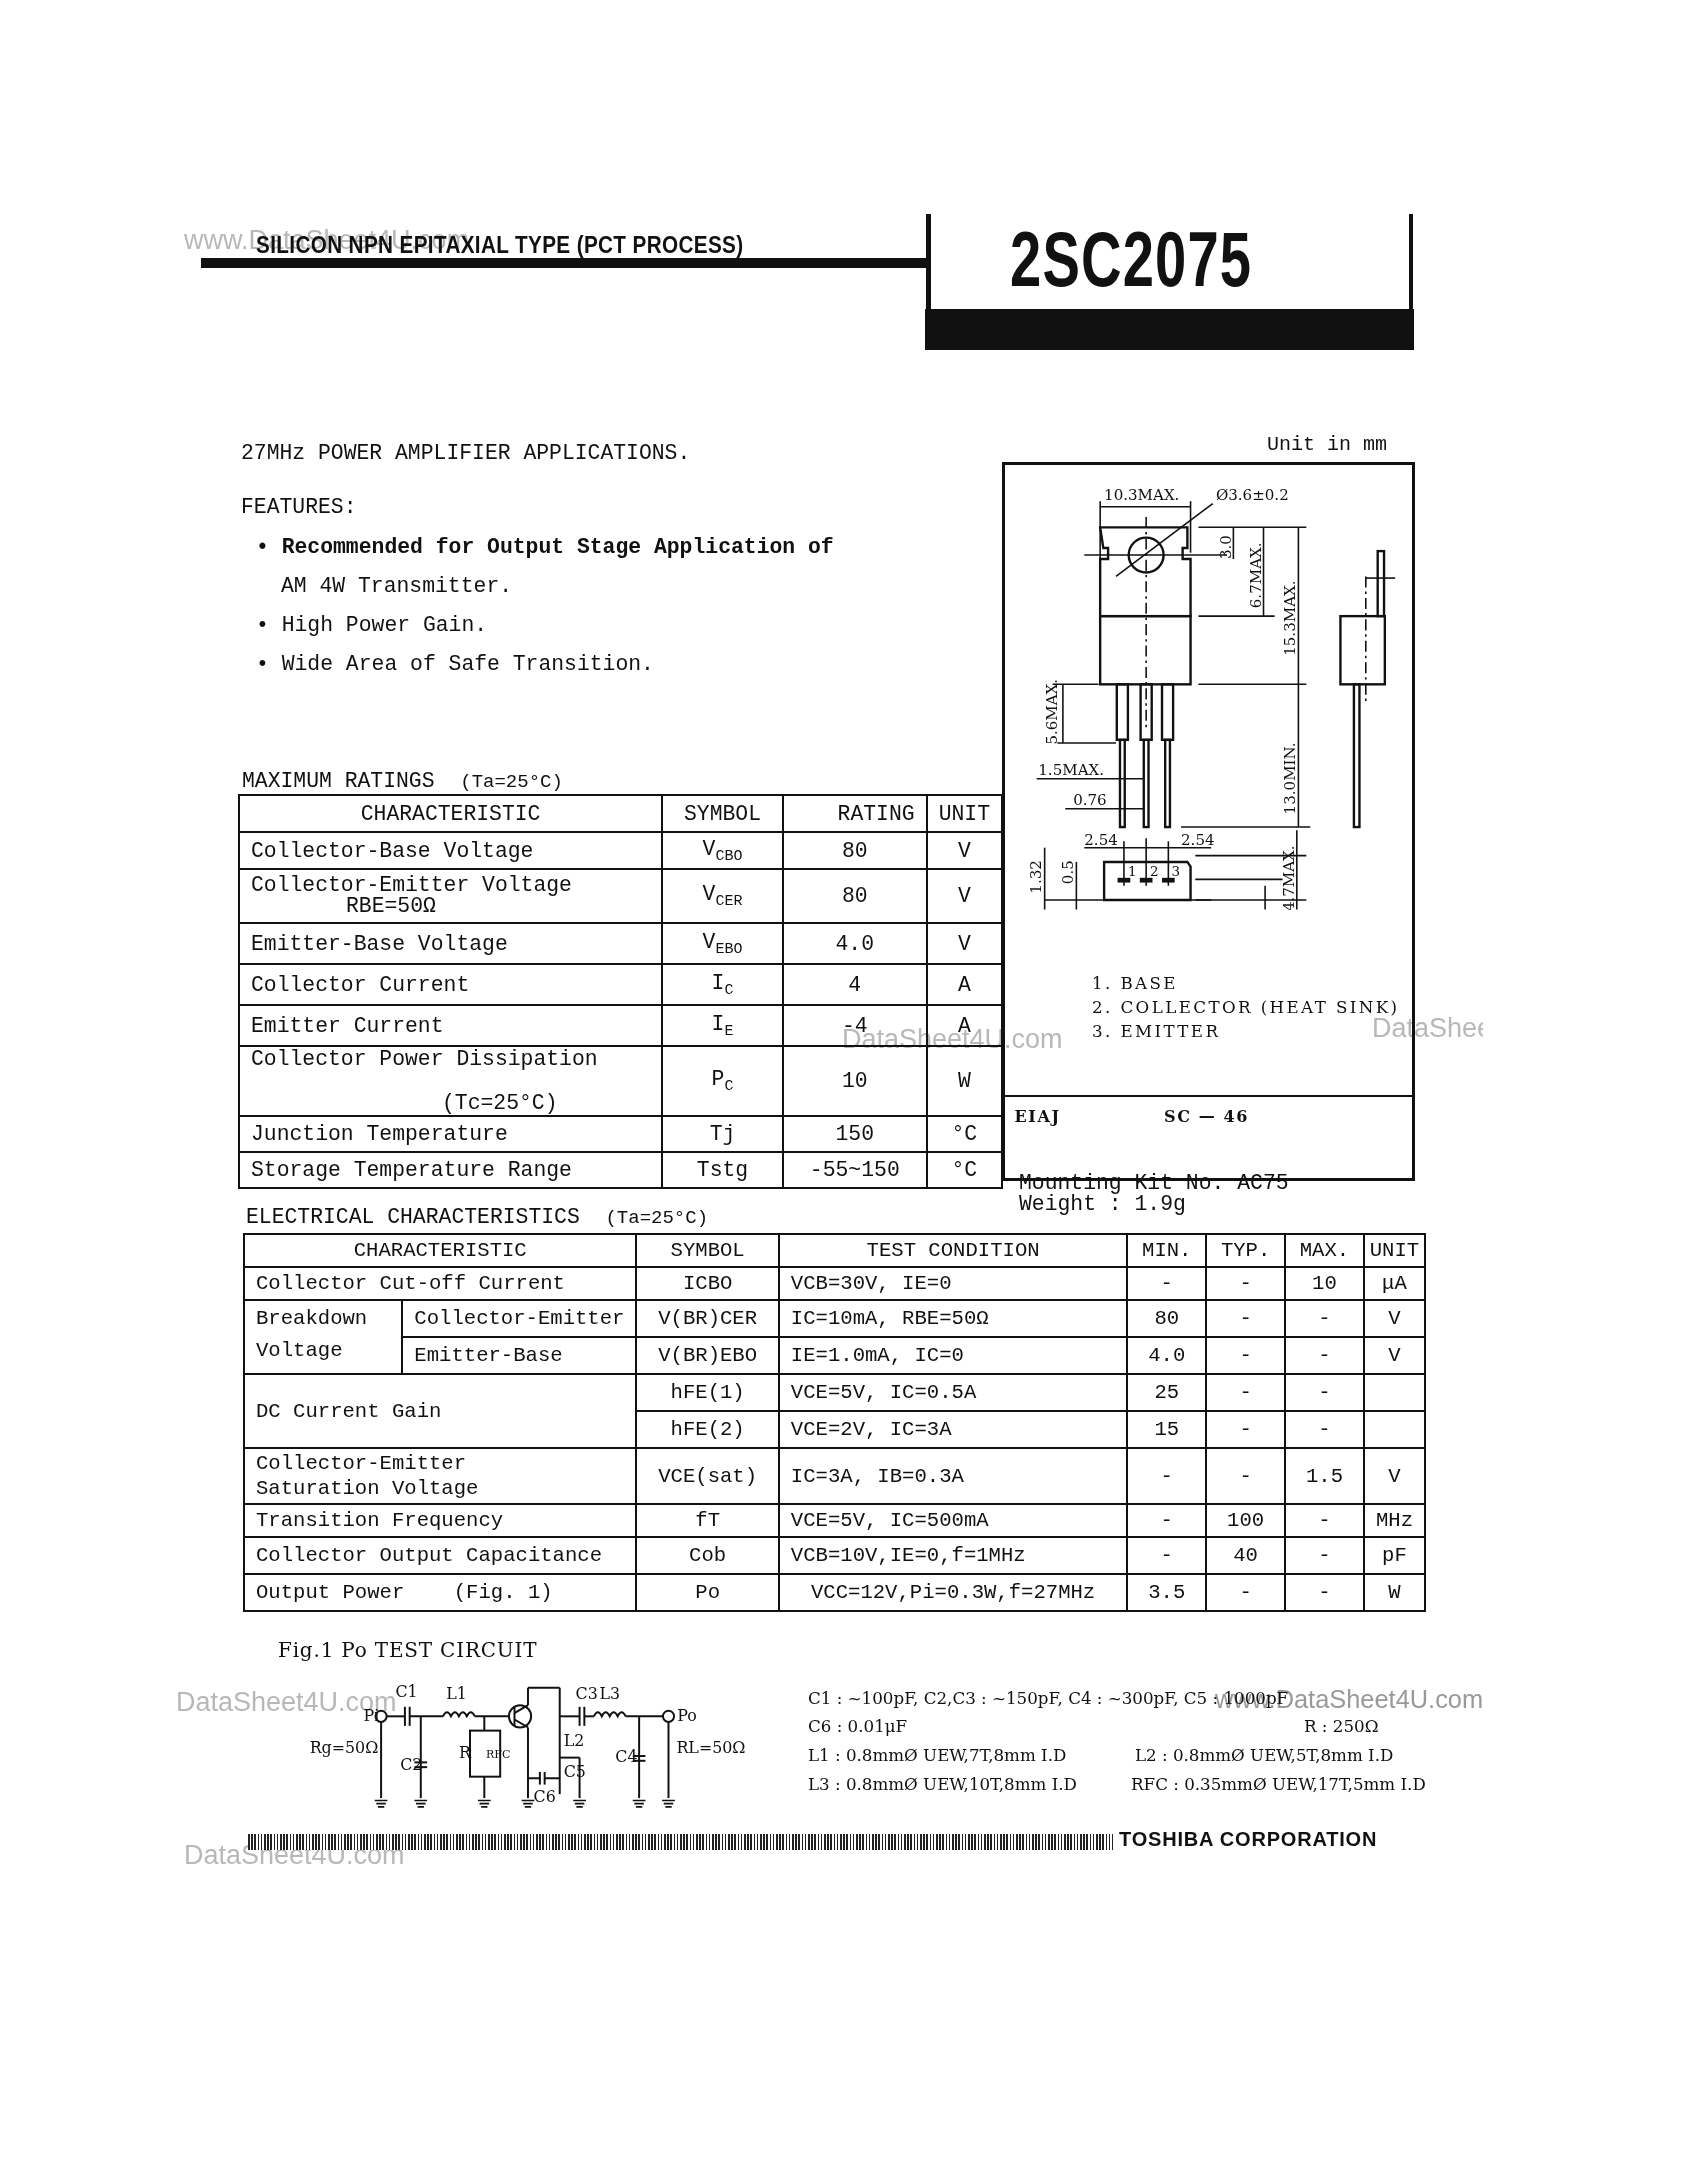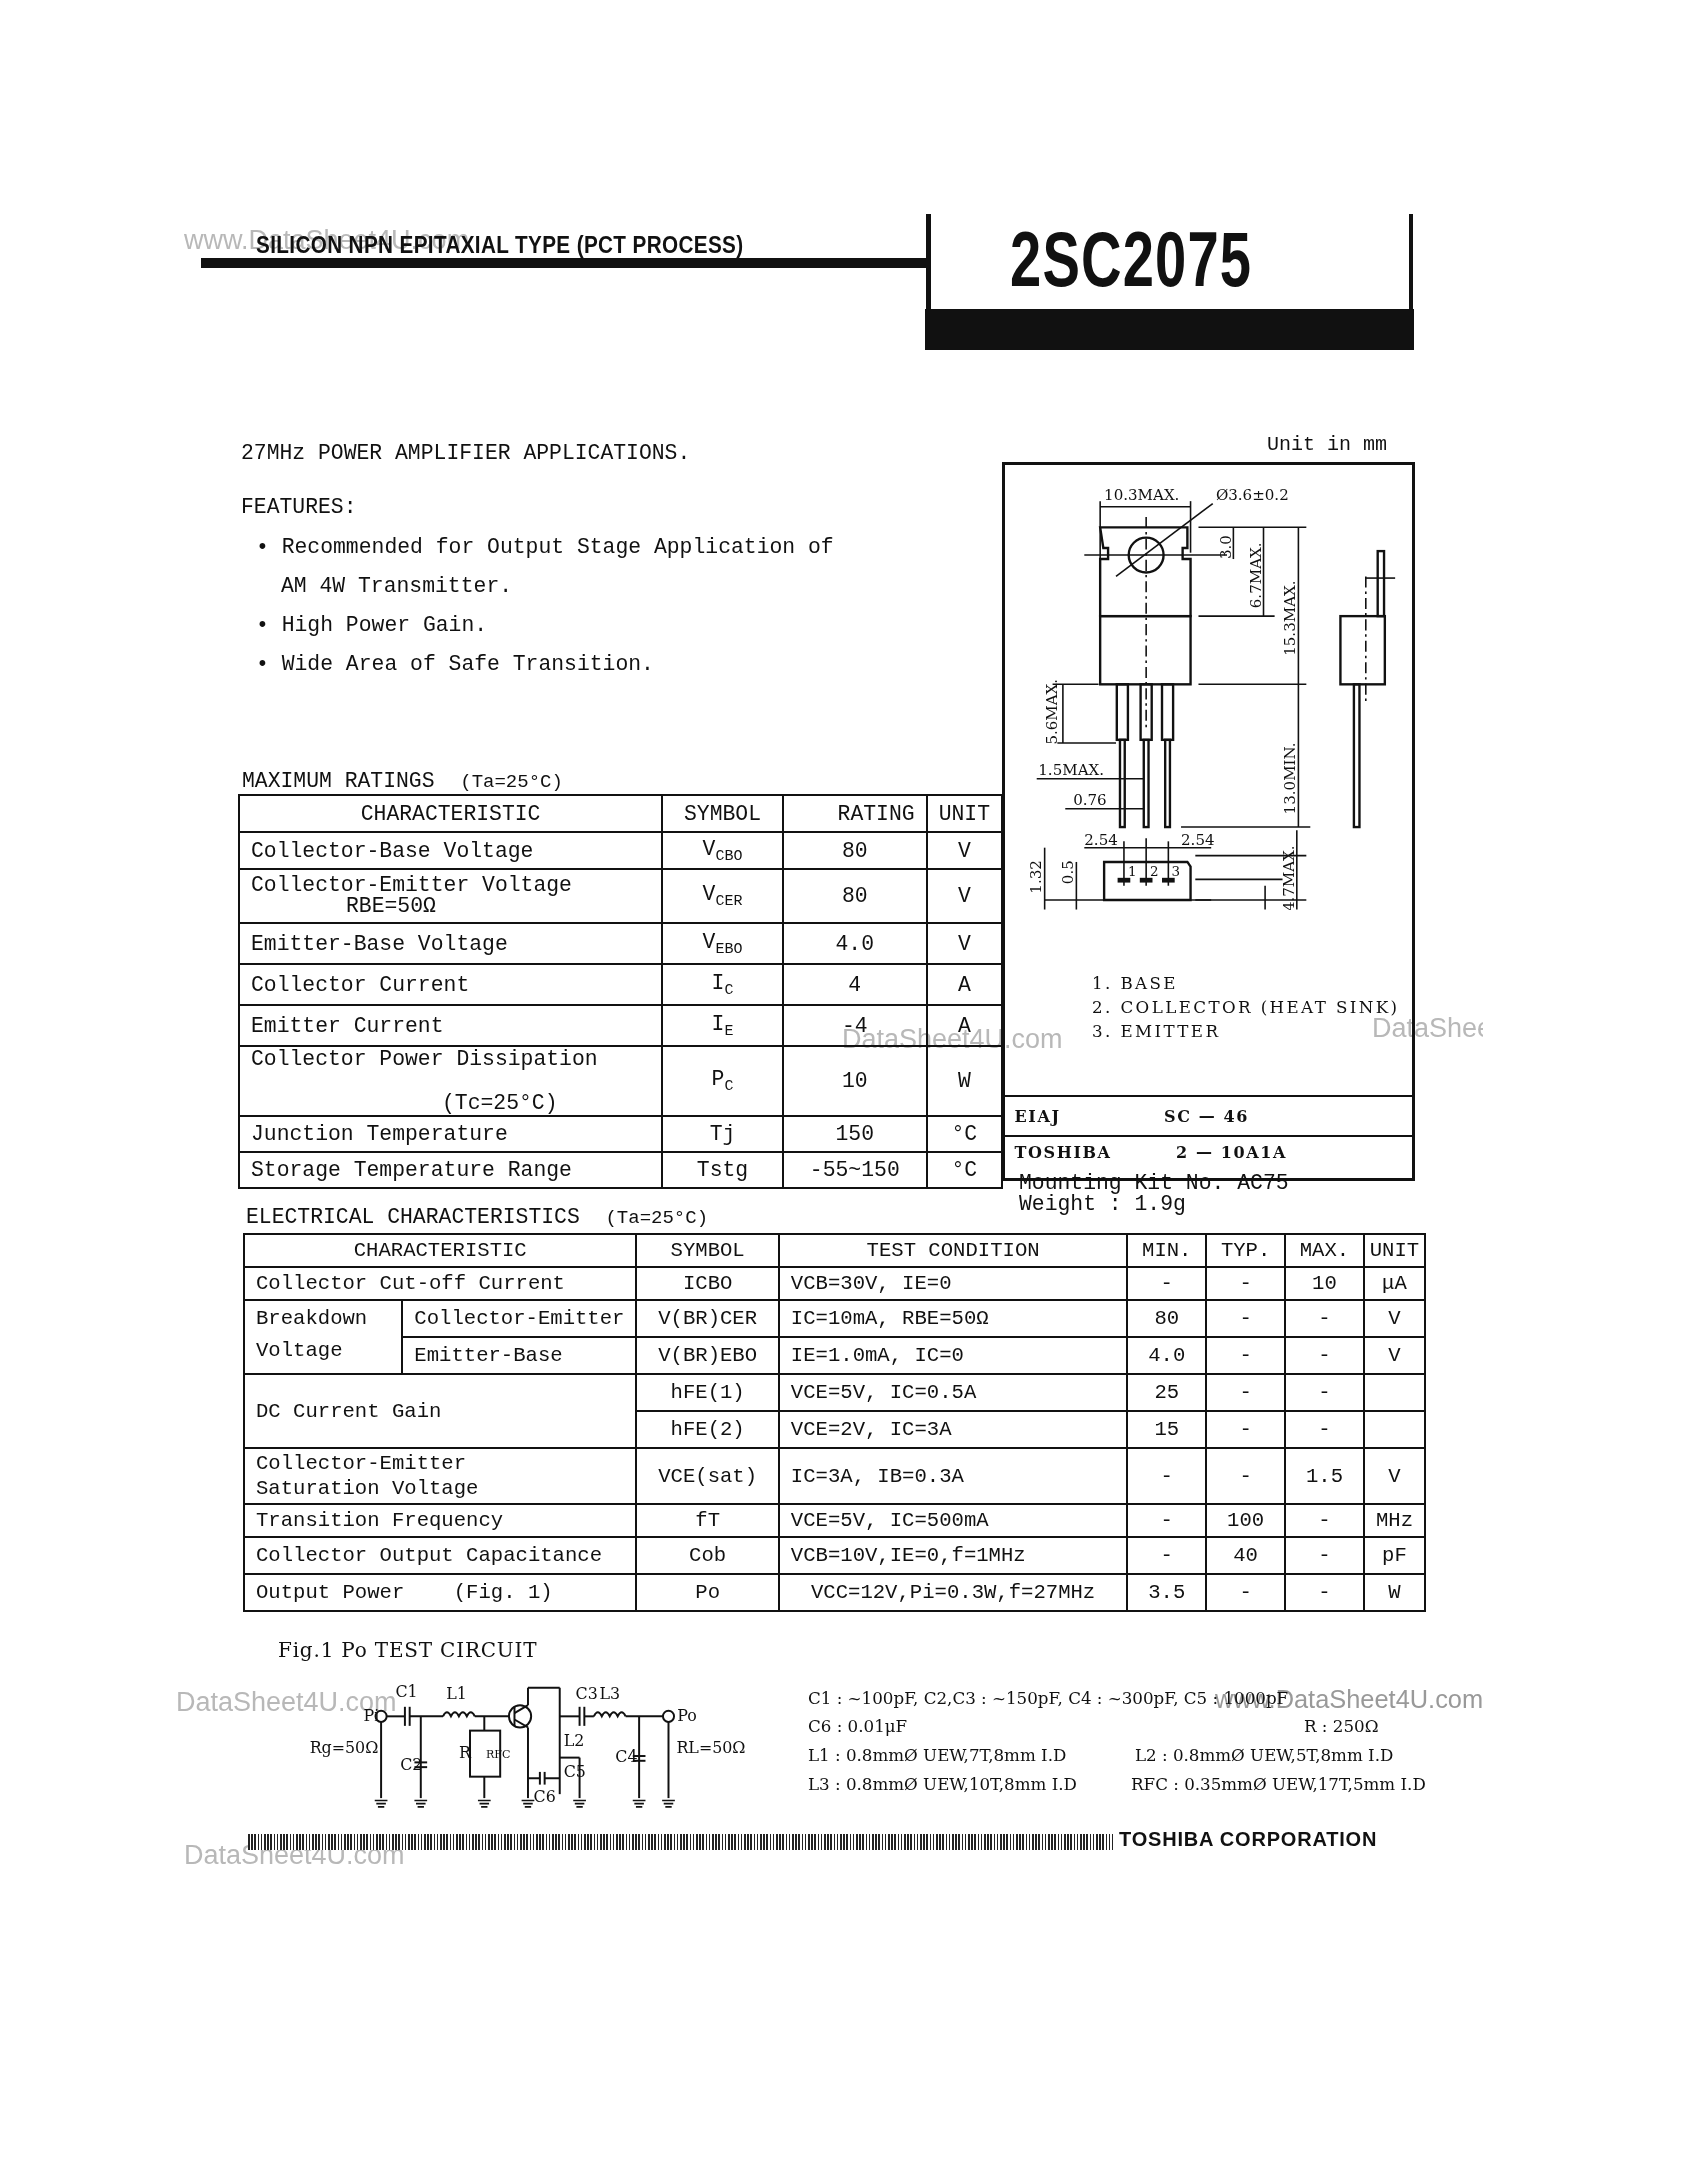--- a/index.html
+++ b/index.html
@@ -47,21 +47,21 @@
 
 <div class="abs hdr-sub">SILICON NPN EPITAXIAL TYPE (PCT PROCESS)</div>
 <div class="abs hdr-rule"></div>
 <div class="abs title-box">
   <div class="title-text">2SC2075</div>
   <div class="title-bar"></div>
 </div>
 
 <div class="abs app-line">27MHz POWER AMPLIFIER APPLICATIONS.</div>
 <div class="abs feat-h">FEATURES:</div>
-<div class="abs feat" style="top:535px;">• <span>Recommended for Output Stage Application of</span></div>
+<div class="abs feat" style="top:535px;font-weight:bold;">• <span>Recommended for Output Stage Application of</span></div>
 <div class="abs feat" style="top:574px;left:281px;">AM 4W Transmitter.</div>
 <div class="abs feat" style="top:613px;">• <span>High Power Gain.</span></div>
 <div class="abs feat" style="top:652px;">• <span>Wide Area of Safe Transition.</span></div>
 
 <div class="abs tbl-title" style="left:242px;top:769px;">
   <span>MAXIMUM RATINGS</span>&nbsp;&nbsp;<span style="font-size:19px;">(Ta=25°C)</span>
 </div>
 <table style="left:238px;top:794px;width:765px;">
   <tbody>
       <tr style="height:37px;">
@@ -206,24 +206,20 @@
       <text x="183" y="518" font-size="17">2</text>
       <text x="210" y="518" font-size="17">3</text>
     </g>
   </svg>
   <div class="pin" style="top:508px;">1. BASE</div>
   <div class="pin" style="top:532px;">2. COLLECTOR (HEAT SINK)</div>
   <div class="pin" style="top:556px;">3. EMITTER</div>
   <div class="pkg-row" style="top:630px;">
     <span style="left:9.5px;">EIAJ</span>
     <span style="left:159px;">SC — 46</span>
-  </div>
-  <div class="pkg-row" style="top:670px;height:35px;">
-    <span style="left:9.5px;top:6.4px;">TOSHIBA</span>
-    <span style="left:171px;top:6.4px;">2 — 10A1A</span>
   </div>
 </div>
 <div class="abs note" style="left:1019px;top:1172px;">Mounting Kit No. AC75</div>
 <div class="abs note" style="left:1019px;top:1193px;">Weight : 1.9g</div>
 
 <div class="abs tbl-title" style="left:246px;top:1205px;">
   <span>ELECTRICAL CHARACTERISTICS</span>&nbsp;&nbsp;<span style="font-size:19px;">(Ta=25°C)</span>
 </div>
 <table style="left:243px;top:1233px;width:1183px;font-size:20.6px;">
   <tbody>

